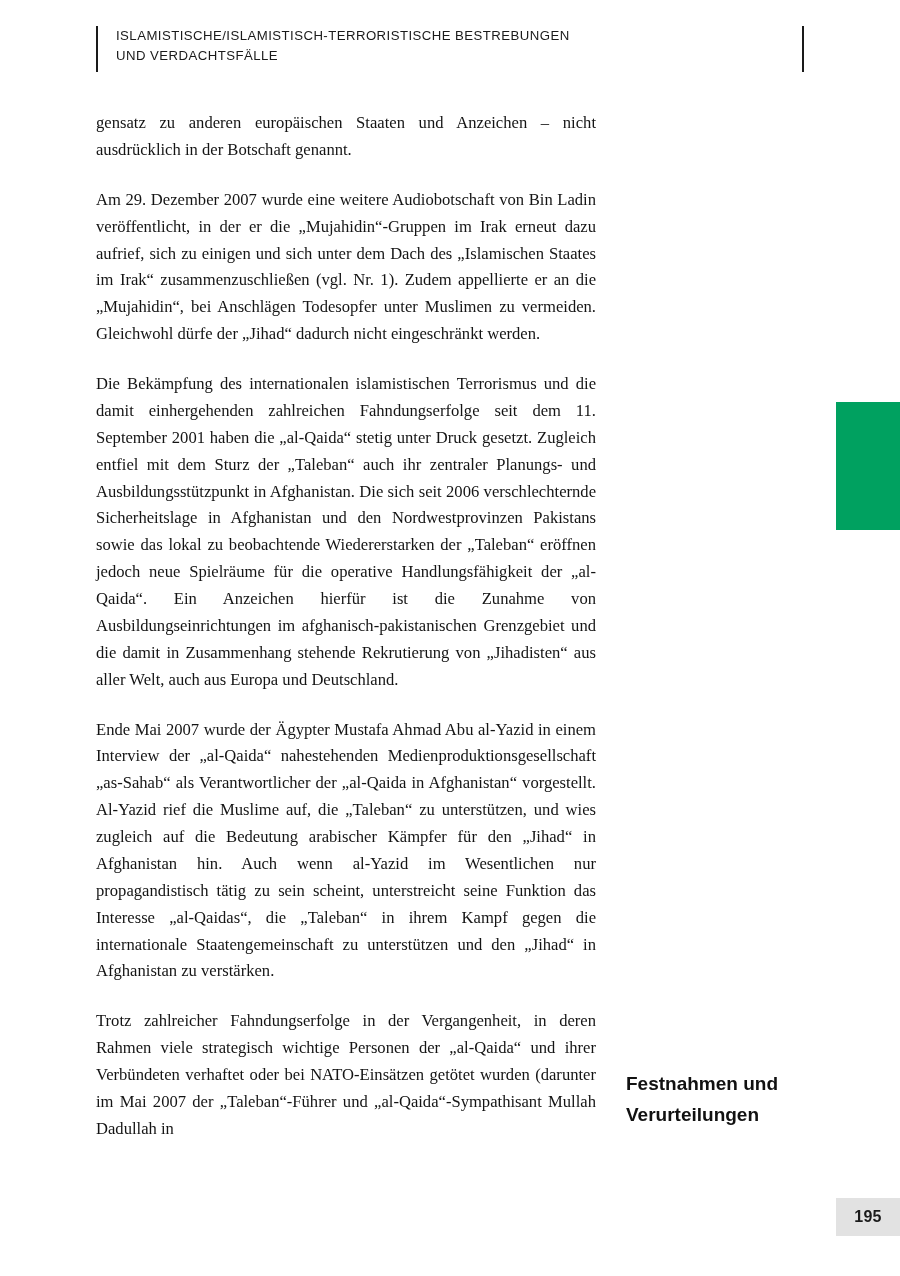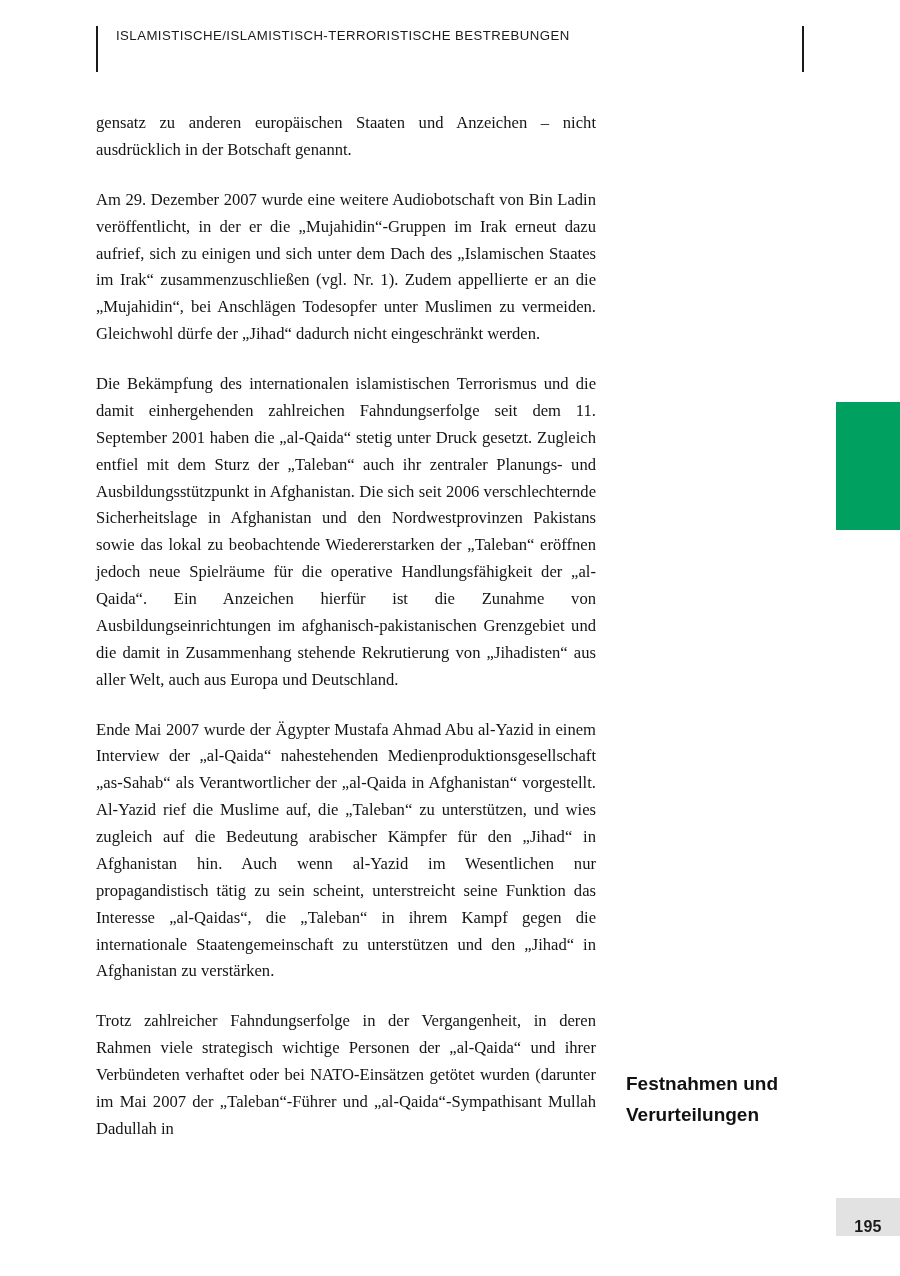--- a/index.html
+++ b/index.html
@@ -100,40 +100,41 @@
 
   
   .page-number-box {
     position: absolute;
     left: 836px;
     top: 1198px;
     width: 64px;
     height: 38px;
     background: #e2e2e2;
     display: flex;
-    align-items: flex-end;
+    align-items: center;
     justify-content: center;
   }
   .page-number {
     font-family: "Liberation Sans", sans-serif;
     font-weight: bold;
     font-size: 16px;
     color: #1a1a1a;
     letter-spacing: 0.3px;
   }
 </style>
 </head>
 <body>
 
 <div class="page">
 
   <div class="header">
     <div class="header-rule"></div>
     <div class="header-text">
       <div>ISLAMISTISCHE/ISLAMISTISCH-TERRORISTISCHE BESTREBUNGEN</div>
+      <div>UND VERDACHTSFÄLLE</div>
     </div>
   </div>
   <div class="header-rule-right"></div>
 
   <div class="green-tab"></div>
 
   <div class="body-col">
     <p class="para">gensatz zu anderen europäischen Staaten und Anzeichen – nicht ausdrücklich in der Botschaft genannt.</p>
     <p class="para">Am 29. Dezember 2007 wurde eine weitere Audiobotschaft von Bin Ladin veröffentlicht, in der er die „Mujahidin“-Gruppen im Irak erneut dazu aufrief, sich zu einigen und sich unter dem Dach des „Islamischen Staates im Irak“ zusammenzuschließen (vgl. Nr. 1). Zudem appellierte er an die „Mujahidin“, bei Anschlägen Todesopfer unter Muslimen zu vermeiden. Gleichwohl dürfe der „Jihad“ dadurch nicht eingeschränkt werden.</p>
     <p class="para">Die Bekämpfung des internationalen islamistischen Terrorismus und die damit einhergehenden zahlreichen Fahndungserfolge seit dem 11. September 2001 haben die „al-Qaida“ stetig unter Druck gesetzt. Zugleich entfiel mit dem Sturz der „Taleban“ auch ihr zentraler Planungs- und Ausbildungsstützpunkt in Afghanistan. Die sich seit 2006 verschlechternde Sicherheitslage in Afghanistan und den Nordwestprovinzen Pakistans sowie das lokal zu beobachtende Wiedererstarken der „Taleban“ eröffnen jedoch neue Spielräume für die operative Handlungsfähigkeit der „al-Qaida“. Ein Anzeichen hierfür ist die Zunahme von Ausbildungseinrichtungen im afghanisch-pakistanischen Grenzgebiet und die damit in Zusammenhang stehende Rekrutierung von „Jihadisten“ aus aller Welt, auch aus Europa und Deutschland.</p>

